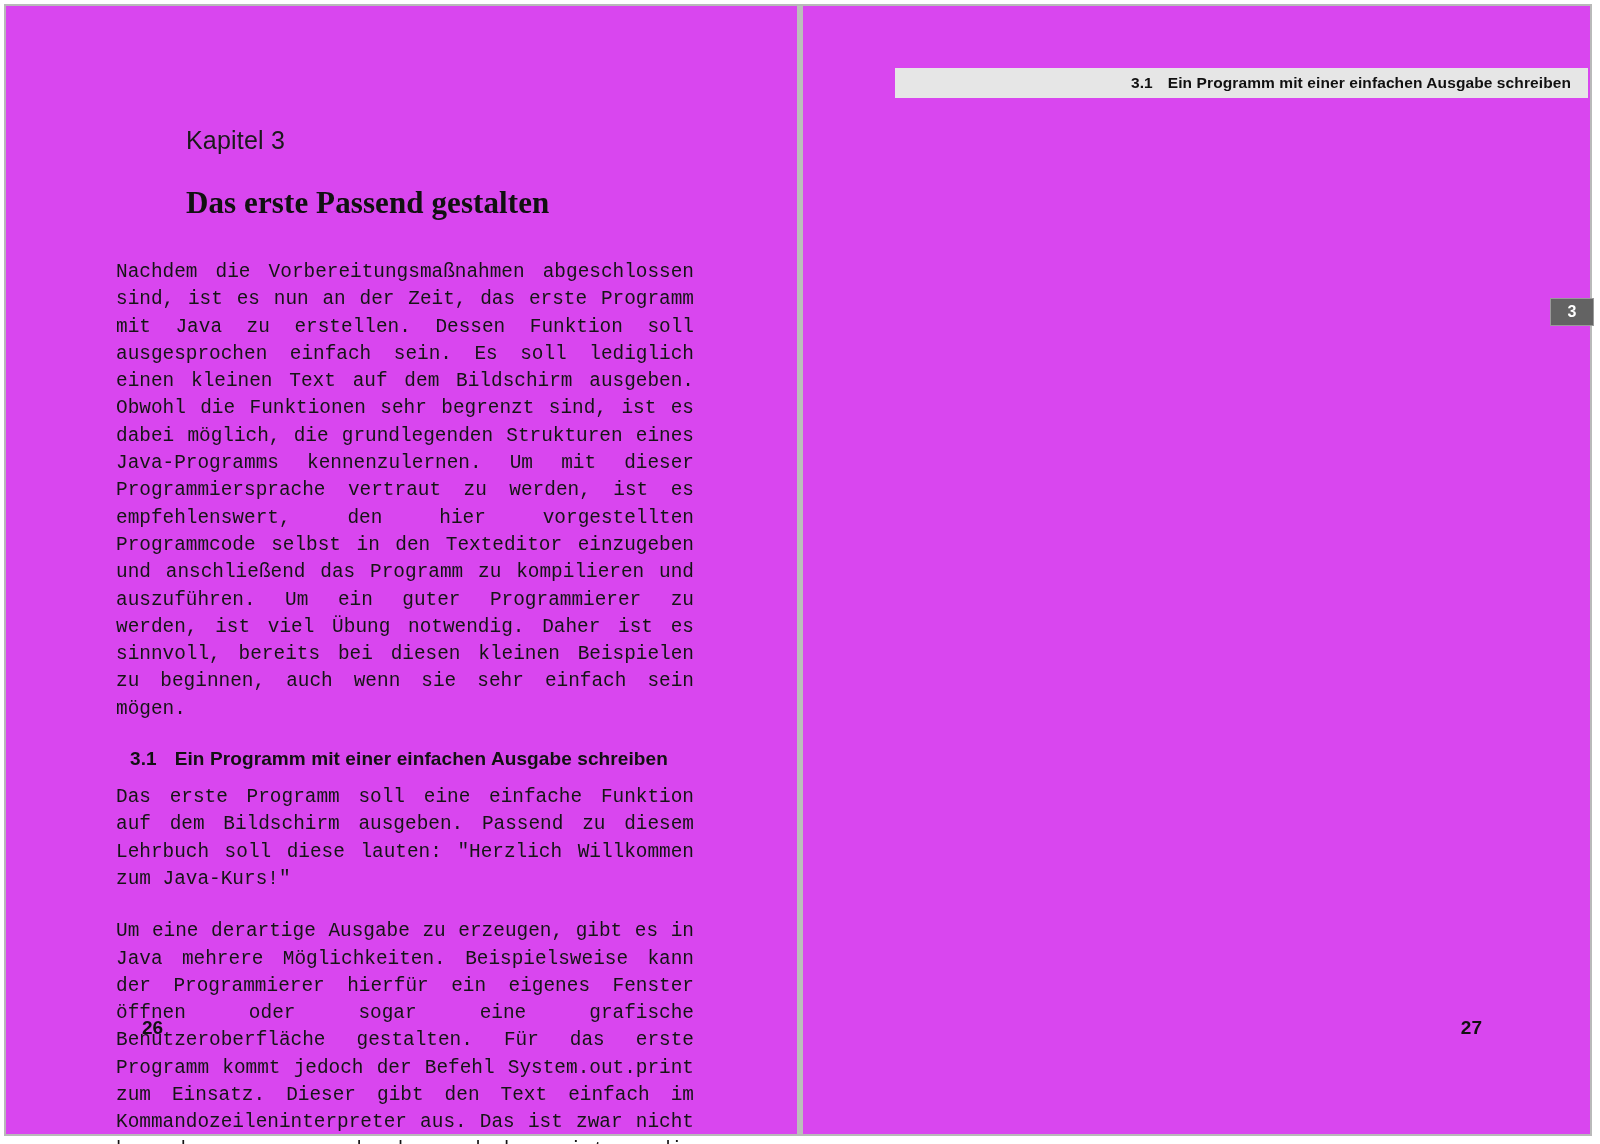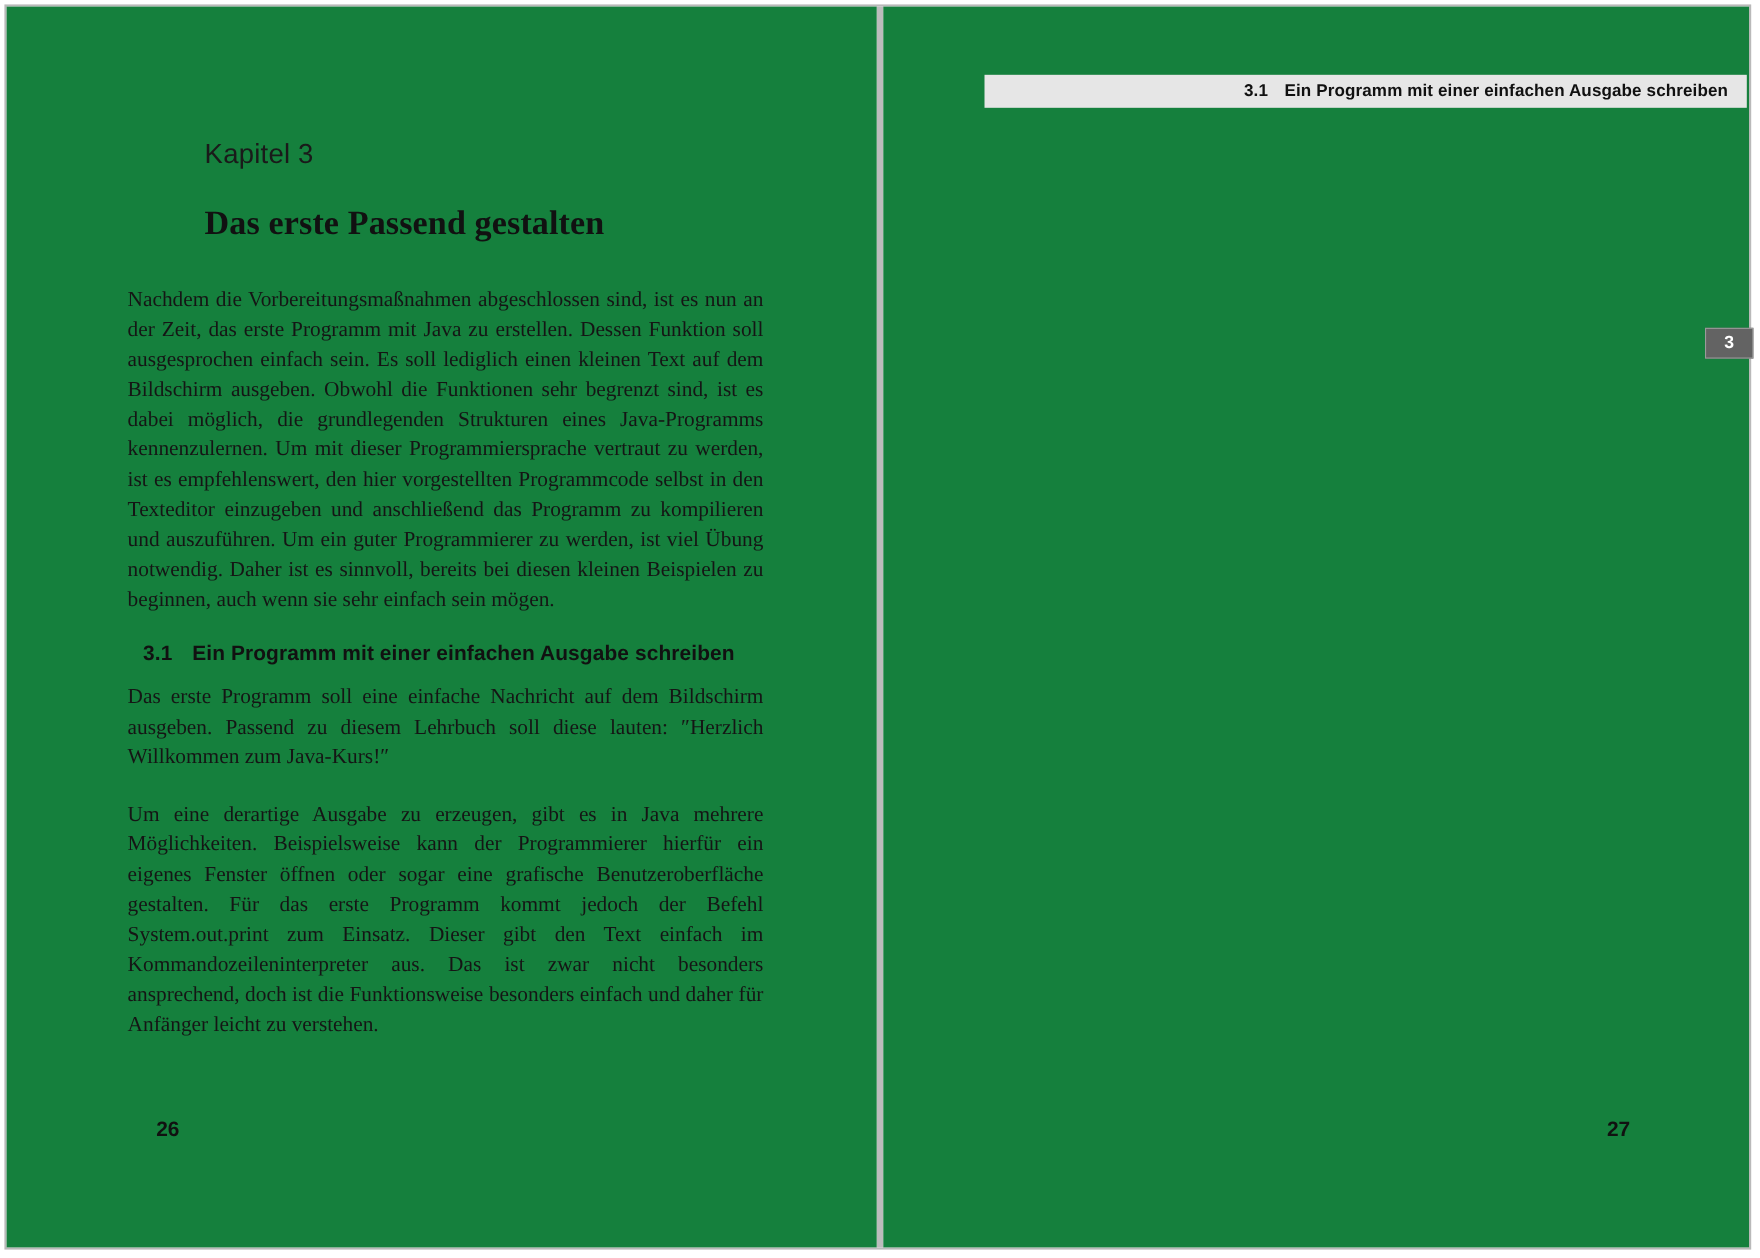--- a/index.html
+++ b/index.html
@@ -22,21 +22,21 @@
     border: 2px solid #b9b9b9;
     background: #ffffff;
     box-sizing: border-box;
     display: flex;
   }
 
   .page {
     position: relative;
     height: 100%;
     box-sizing: border-box;
-    background: #15803d;
+    background: #d946ef;
   }
   .page-left  { width: 794px; }
   .page-right { width: 790px; }
 
   .gutter {
     width: 6px;
     height: 100%;
     background: #bcbcbc;
     flex: 0 0 6px;
   }
@@ -89,21 +89,21 @@
     box-sizing: border-box;
   }
   .col-left {
     left: 110px;
     top: 253px;
     width: 578px;
   }
 
   p.body {
     margin: 0 0 25px 0;
-    font-family: Liberation Serif, serif;
+    font-family: Liberation Mono, monospace;
     font-size: 19.4px;
     line-height: 27.3px;
     color: #151515;
     text-align: justify;
     text-justify: inter-word;
     hyphens: manual;
     -webkit-hyphens: manual;
   }
   p.body:last-child { margin-bottom: 0; }
 
@@ -160,21 +160,21 @@
     <h1 class="chapter-title">Das erste Passend gestalten</h1>
 
     <div class="col col-left">
 
       <p class="body">Nachdem die Vorbereitungsmaßnahmen abgeschlossen sind, ist es nun an der Zeit, das erste Programm mit Java zu erstellen. Dessen Funktion soll ausgesprochen einfach sein. Es soll lediglich einen kleinen Text auf dem Bildschirm ausgeben. Obwohl die Funktionen sehr begrenzt sind, ist es dabei möglich, die grundlegenden Strukturen eines Java-Programms kennenzulernen. Um mit dieser Programmiersprache vertraut zu werden, ist es empfehlenswert, den hier vorgestellten Programmcode selbst in den Texteditor einzugeben und anschließend das Programm zu kompilieren und auszuführen. Um ein guter Programmierer zu werden, ist viel Übung notwendig. Daher ist es sinnvoll, bereits bei diesen kleinen Beispielen zu beginnen, auch wenn sie sehr einfach sein mögen.</p>
 
       <h3 class="section-heading">
         <span class="sec-num">3.1</span><span>Ein Programm mit einer einfachen Ausgabe schreiben</span>
       </h3>
 
-      <p class="body">Das erste Programm soll eine einfache Nachricht auf dem Bildschirm ausgeben. Passend zu diesem Lehrbuch soll diese lauten: ″Herzlich Willkommen zum Java-Kurs!″</p>
+      <p class="body">Das erste Programm soll eine einfache Funktion auf dem Bildschirm ausgeben. Passend zu diesem Lehrbuch soll diese lauten: ″Herzlich Willkommen zum Java-Kurs!″</p>
 
       <p class="body">Um eine derartige Ausgabe zu erzeugen, gibt es in Java mehrere Möglichkeiten. Beispielsweise kann der Programmierer hierfür ein eigenes Fenster öffnen oder sogar eine grafische Benutzeroberfläche gestalten. Für das erste Programm kommt jedoch der Befehl System.out.print zum Einsatz. Dieser gibt den Text einfach im Kommandozeileninterpreter aus. Das ist zwar nicht besonders ansprechend, doch ist die Funktionsweise besonders einfach und daher für Anfänger leicht zu verstehen.</p>
 
 
     </div>
 
     <div class="folio folio-left">26</div>
 
   </div>
 

